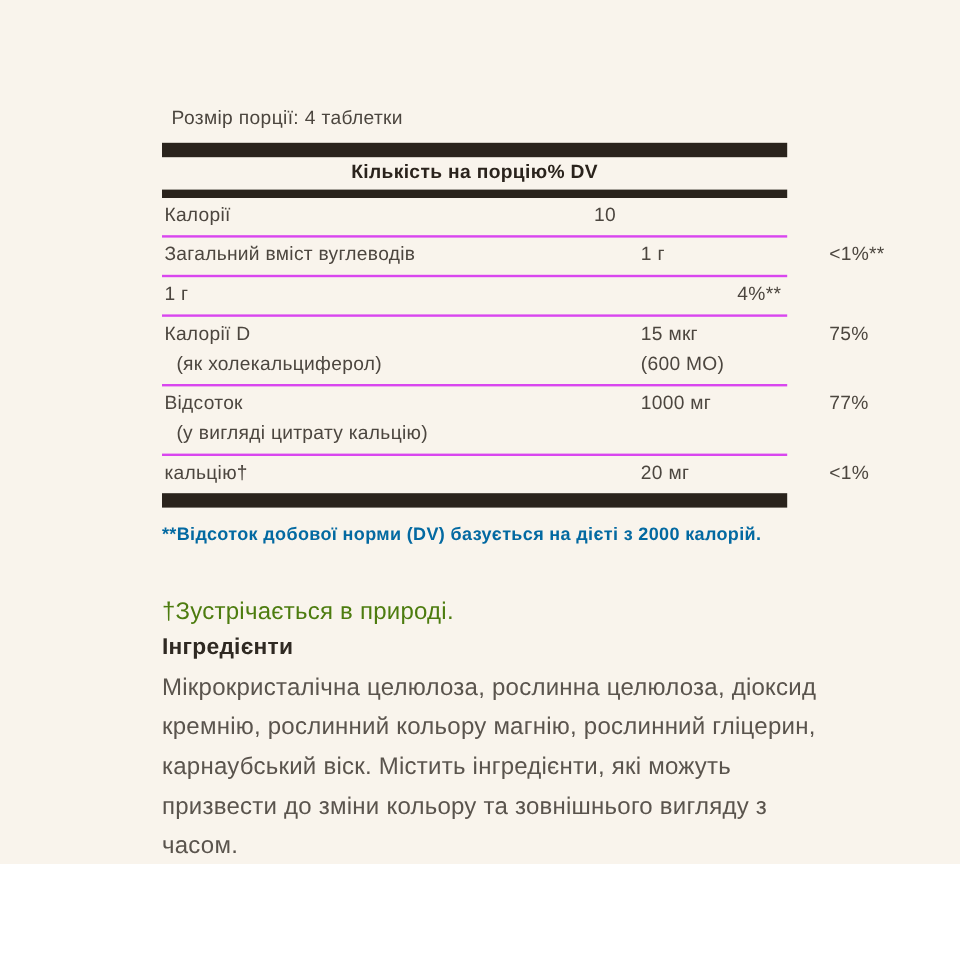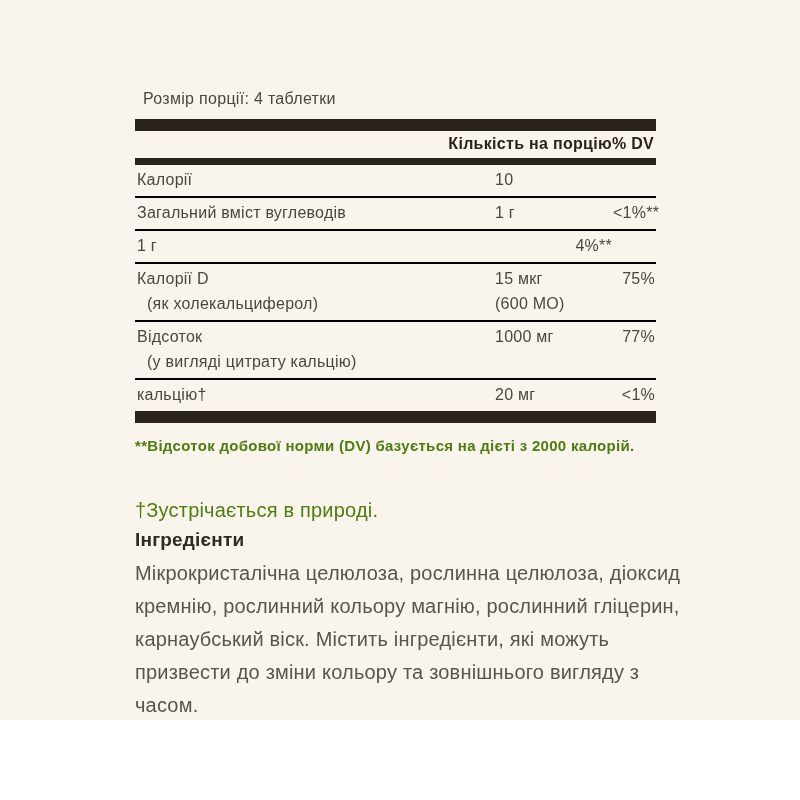--- a/index.html
+++ b/index.html
@@ -8,39 +8,39 @@
     background:#f9f4ec;
     font-family:Liberation Sans, sans-serif;
     color:#4c463f;
     overflow:hidden;
   }
   .content{position:absolute;left:135px;top:90px;width:521px;}
   .serving{font-size:16px;letter-spacing:.3px;padding-left:8px;margin-bottom:11px;color:#4c463f;}
   .bar{background:#2a231c;height:12px;}
   .bar.thin{height:7px;}
   .thead{
-    display:flex;justify-content:flex-end;align-items:baseline;
+    display:flex;justify-content:center;align-items:baseline;
     font-weight:bold;font-size:16px;color:#2a231c;
     padding:4px 2px 5px 2px;letter-spacing:.3px;
   }
   .rows .row{
     display:grid;grid-template-columns:358px 118px 1fr;
     padding:6px 0 7px 2px;
     font-size:16px;letter-spacing:.25px;color:#4c463f;
   }
-  .rows .row + .row{border-top:2px solid #000000;}
+  .rows .row + .row{border-top:2px solid #d946ef;gap:39px;}
   .cell-name{}
   .cell-name .subline{display:block;padding-left:10px;margin-top:7px;}
   .cell-amt{}
   .cell-amt .subline{display:block;margin-top:7px;}
   .cell-dv{text-align:right;padding-right:1px;}
   .indent{padding-left:38px;}
   .footnote{
     margin-top:12px;font-weight:bold;font-size:15px;line-height:1.5;
-    color:#4d7c0f;letter-spacing:.3px;width:512px;
+    color:#0369a1;letter-spacing:.3px;width:512px;
   }
   .natural-note{margin-top:41px;font-size:20px;color:#4d7c0f;letter-spacing:.2px;}
   .ingredients{width:556px;}
   .ingredients-title{margin-top:7px;font-size:19px;font-weight:bold;color:#2f2922;letter-spacing:.2px;}
   .ingredients-text{margin-top:6px;font-size:20px;line-height:33px;color:#5a544d;letter-spacing:.2px;}
 </style>
 </head>
 <body>
 
 <div class="page">

